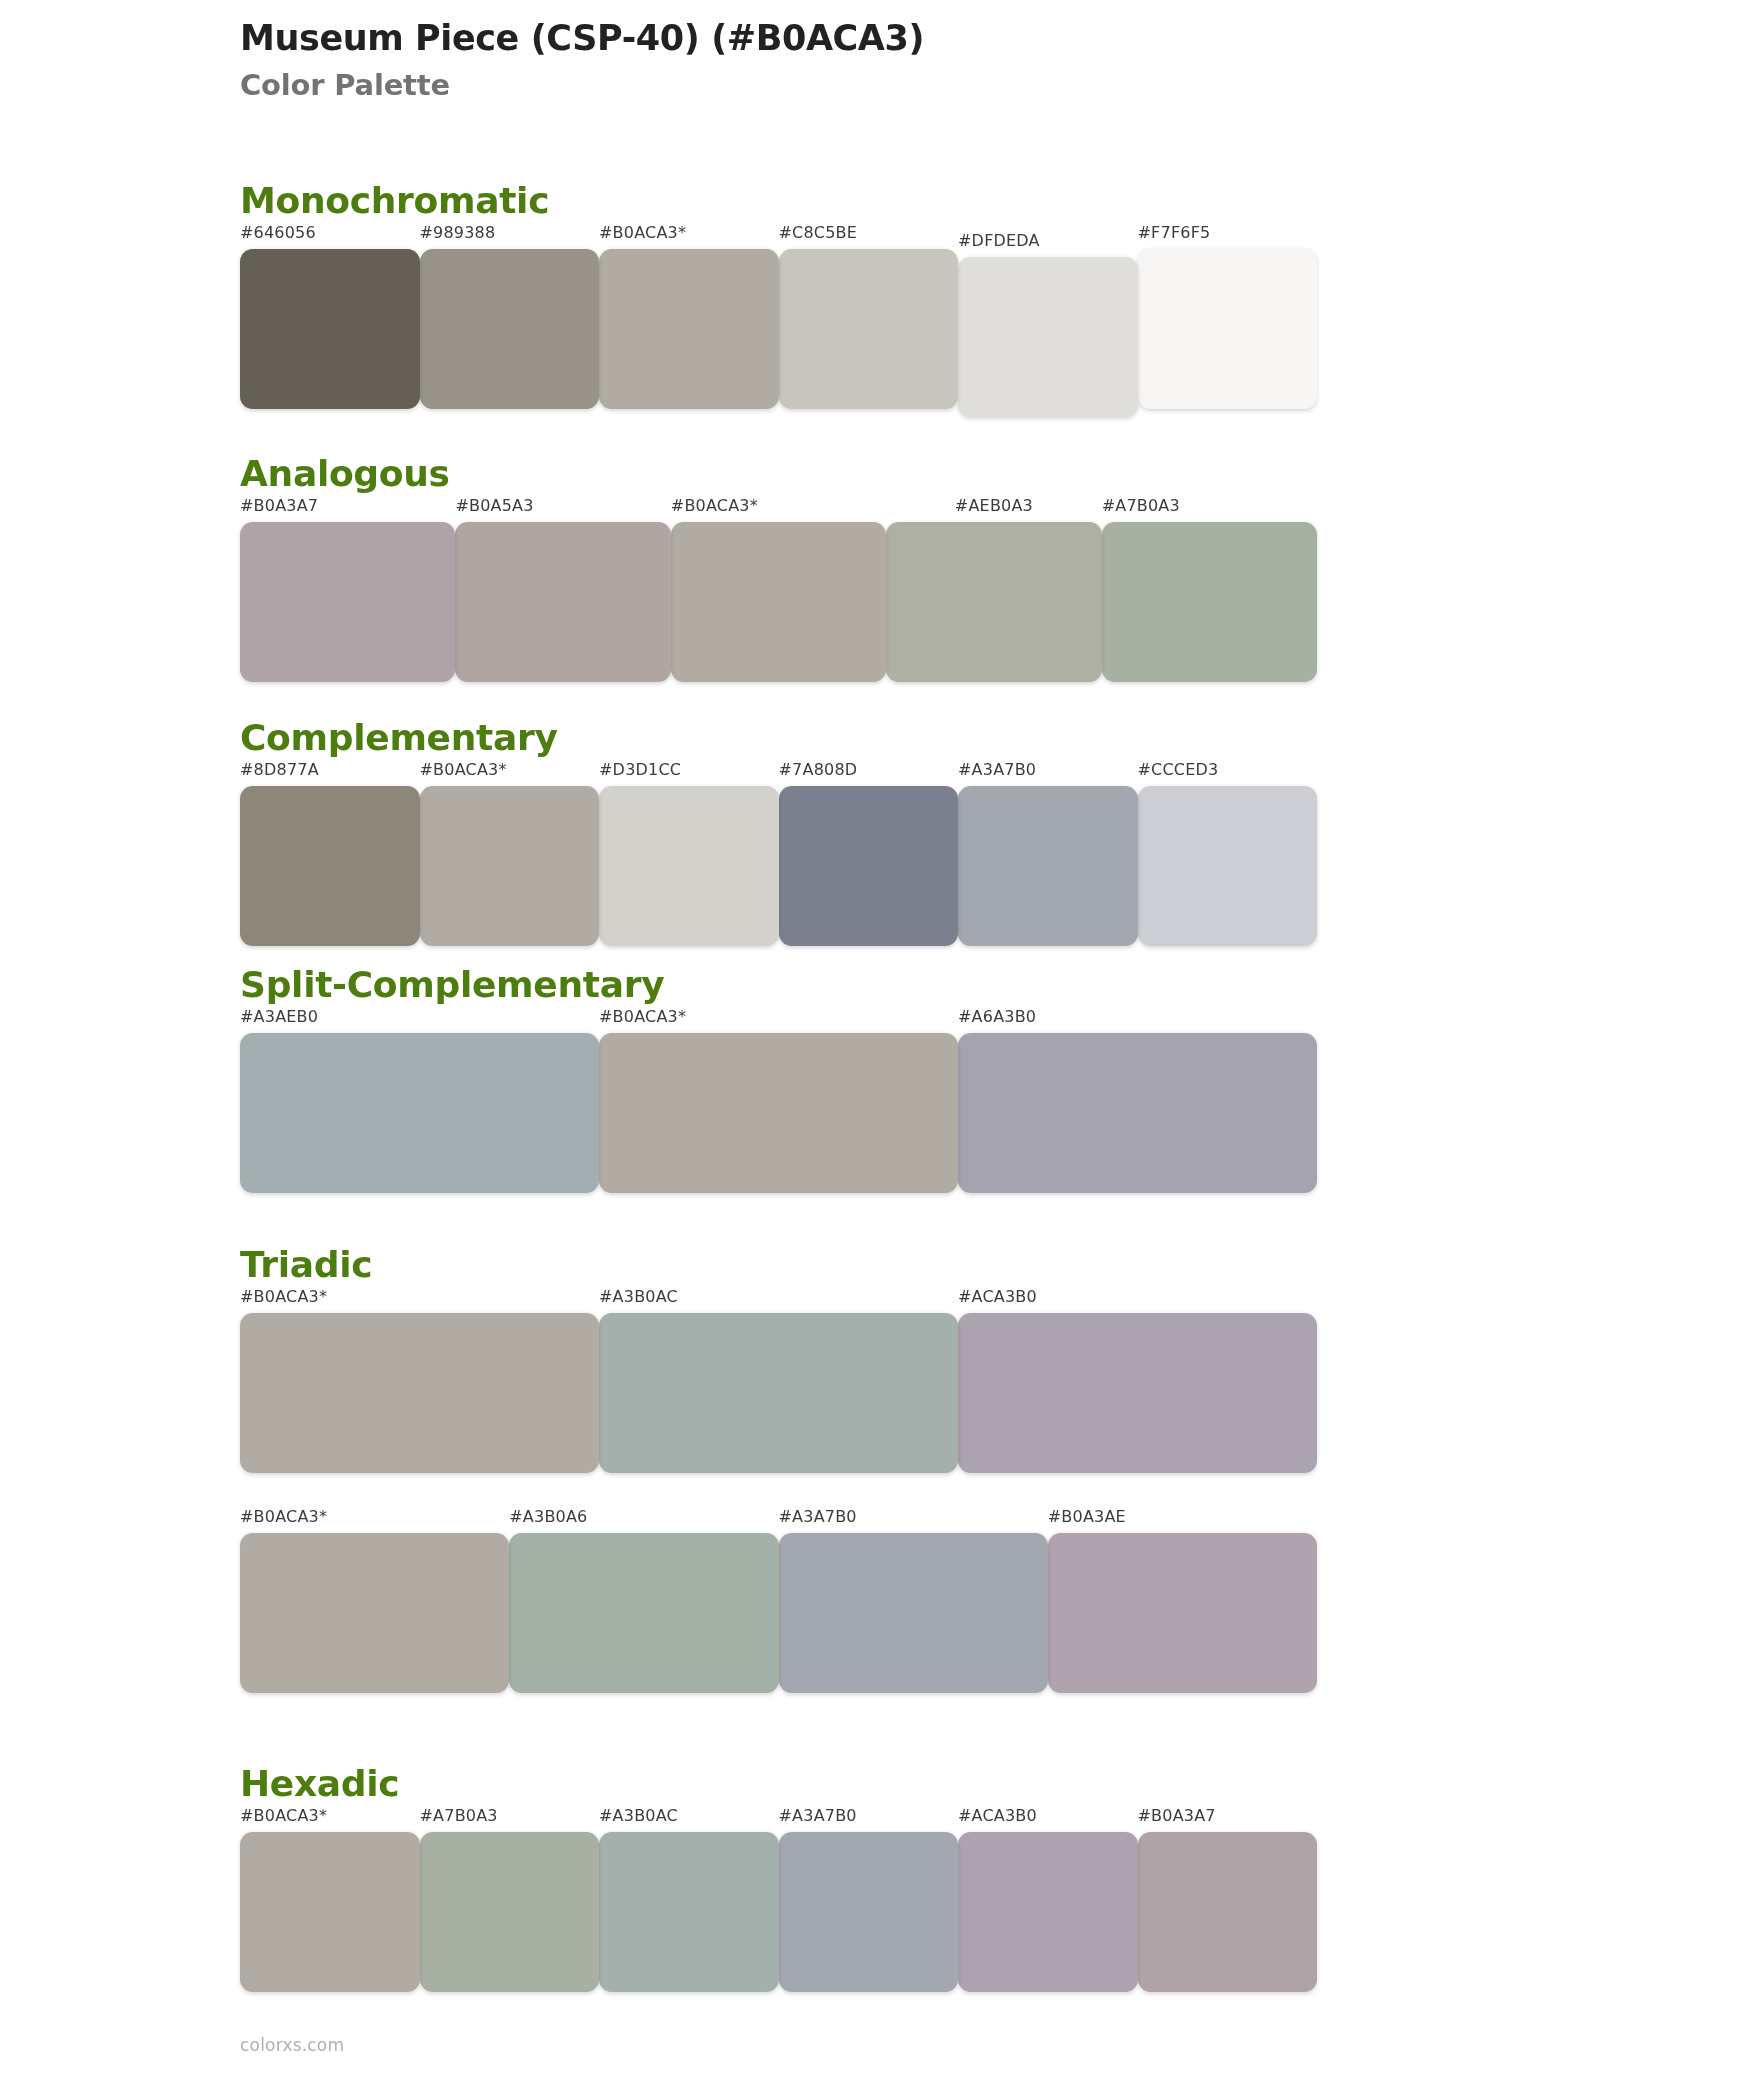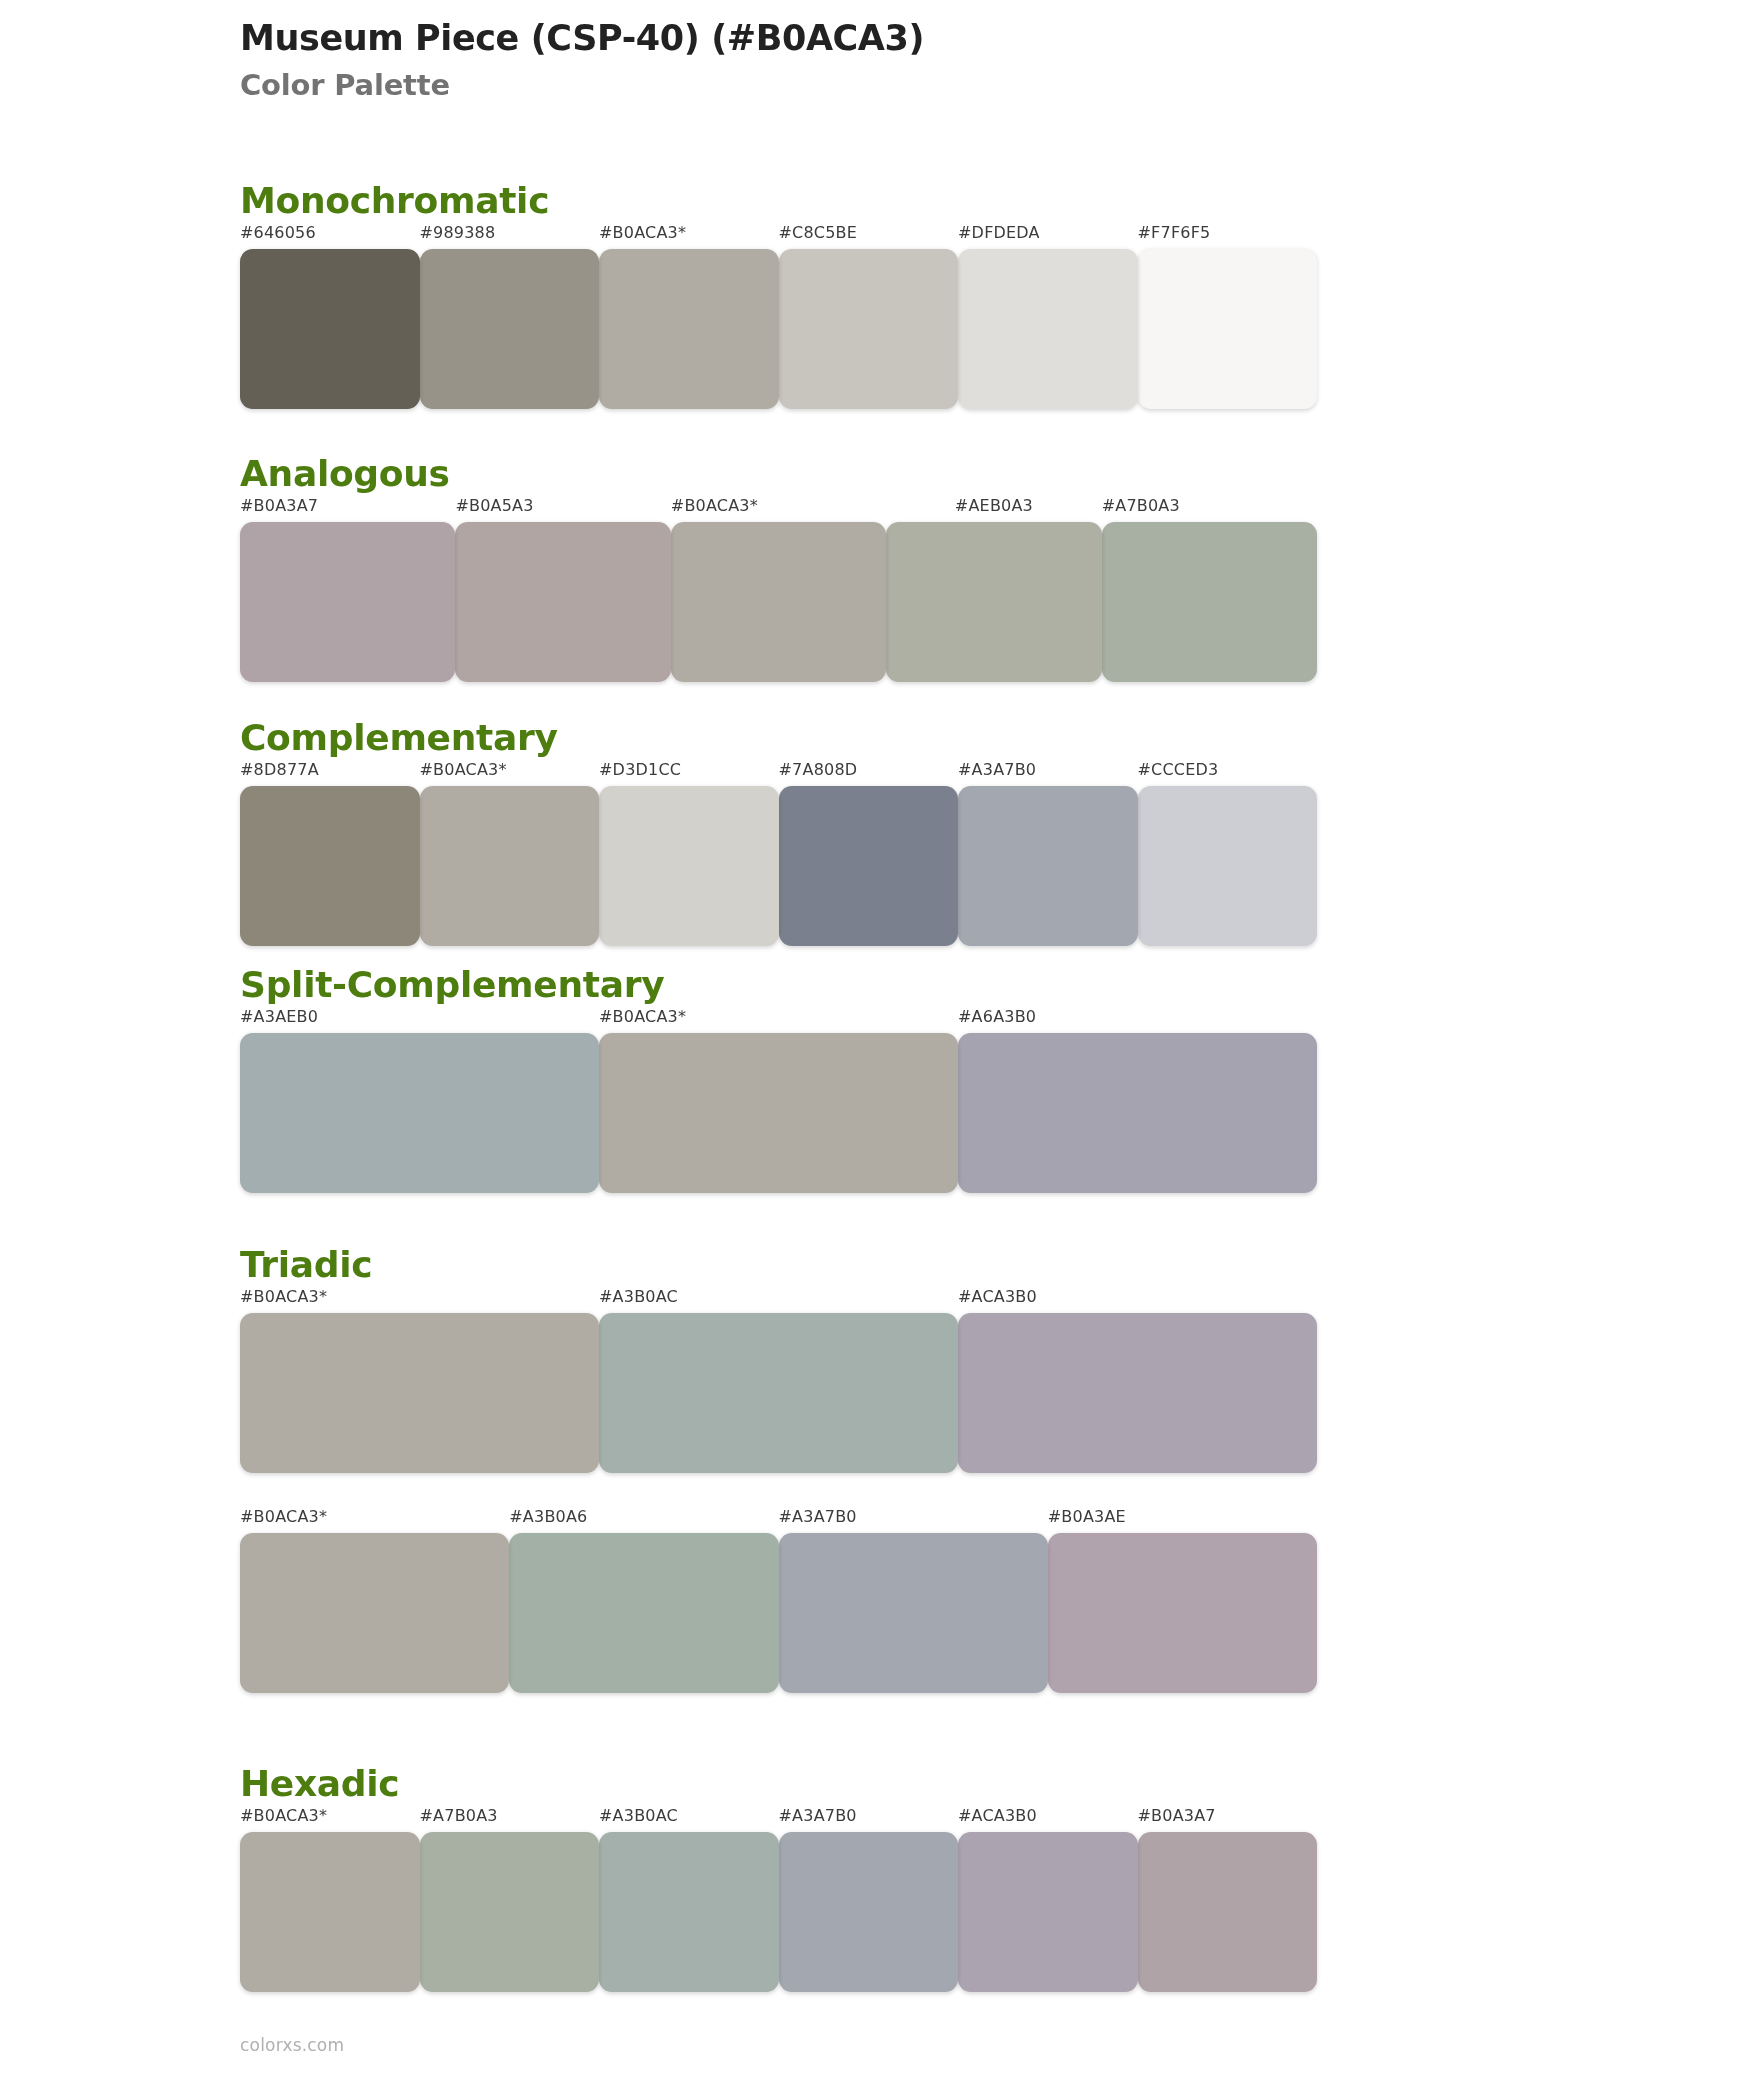--- a/index.html
+++ b/index.html
@@ -141,21 +141,21 @@
             <div class="swatch-chip" style="background: rgb(152, 147, 136);"></div>
           </div>
           <div class="swatch" style="z-index: 4;">
             <div class="swatch-label">#B0ACA3*</div>
             <div class="swatch-chip" style="background: rgb(176, 172, 163);"></div>
           </div>
           <div class="swatch" style="z-index: 3;">
             <div class="swatch-label">#C8C5BE</div>
             <div class="swatch-chip" style="background: rgb(200, 197, 190);"></div>
           </div>
-          <div class="swatch" style="z-index: 2;">
+          <div class="swatch" style="z-index: 2; margin-top: 8px;">
             <div class="swatch-label">#DFDEDA</div>
             <div class="swatch-chip" style="background: rgb(223, 222, 218);"></div>
           </div>
           <div class="swatch" style="z-index: 1;">
             <div class="swatch-label">#F7F6F5</div>
             <div class="swatch-chip" style="background: rgb(247, 246, 245);"></div>
           </div>
         </div>
       </div>
       <div class="section h-ana" style="left: 240px; top: 455px;">

